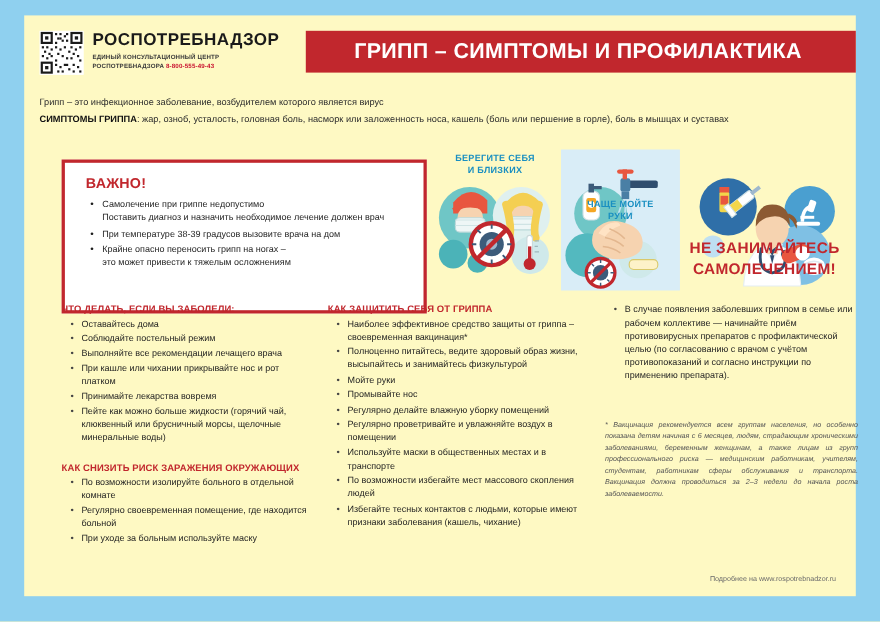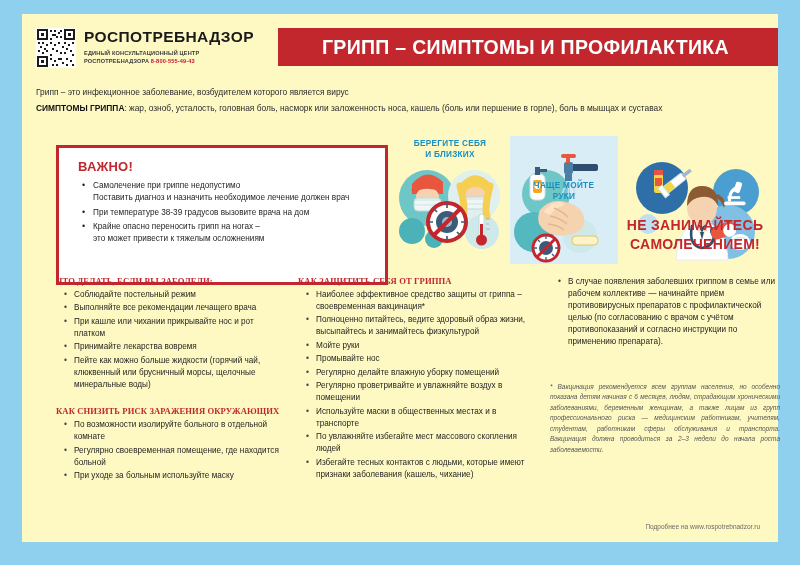--- a/index.html
+++ b/index.html
@@ -69,21 +69,21 @@
   .cap-c{left:0;bottom:10px;width:142px;color:#c1272d;font-size:14px;text-align:center;}
 
   
   .cols{position:absolute;left:14px;top:262px;right:10px;}
   .col{position:absolute;top:0;}
   .col1{left:20px;width:228px;}
   .col2{left:262px;width:238px;}
   .col3{left:514px;width:230px;}
 
   h3.sec{
-    margin:0 0 3px 0;color:#c1272d;font-size:8.6px;font-weight:bold;letter-spacing:.1px;font-family:Liberation Serif, serif;
+    margin:0 0 3px 0;color:#c1272d;font-size:8.6px;font-weight:bold;letter-spacing:.1px;
   }
   ul.bl{margin:0 0 0 0;padding:0 0 0 18px;list-style:none;}
   ul.bl li{
     position:relative;font-size:8.2px;color:#1f1f1f;line-height:1.46;margin-bottom:1.5px;
   }
   ul.bl li::before{
     content:"•";position:absolute;left:-10px;top:-1px;color:#444;font-size:8.5px;
   }
   .gap{height:14px;}
 
@@ -325,20 +325,21 @@
       <div class="cap cap-c" style="white-space:pre-line;">НЕ ЗАНИМАЙТЕСЬ
 САМОЛЕЧЕНИЕМ!</div>
     </div>
   </div>
 
   <div class="cols">
 
     <div class="col col1">
       <h3 class="sec">ЧТО ДЕЛАТЬ, ЕСЛИ ВЫ ЗАБОЛЕЛИ:</h3>
       <ul class="bl">
+          <li style="white-space: pre-line;">Оставайтесь дома</li>
           <li style="white-space: pre-line;">Соблюдайте постельный режим</li>
           <li style="white-space: pre-line;">Выполняйте все рекомендации лечащего врача</li>
           <li style="white-space: pre-line;">При кашле или чихании прикрывайте нос и рот платком</li>
           <li style="white-space: pre-line;">Принимайте лекарства вовремя</li>
           <li style="white-space: pre-line;">Пейте как можно больше жидкости (горячий чай, клюквенный или брусничный морсы, щелочные минеральные воды)</li>
         </ul>
       <div class="gap"></div>
       <h3 class="sec">КАК СНИЗИТЬ РИСК ЗАРАЖЕНИЯ ОКРУЖАЮЩИХ</h3>
       <ul class="bl">
           <li style="white-space: pre-line;">По возможности изолируйте больного в отдельной комнате</li>
@@ -350,21 +351,21 @@
     <div class="col col2">
       <h3 class="sec">КАК ЗАЩИТИТЬ СЕБЯ ОТ ГРИППА</h3>
       <ul class="bl">
           <li style="white-space: pre-line;">Наиболее эффективное средство защиты от гриппа – своевременная вакцинация*</li>
           <li style="white-space: pre-line;">Полноценно питайтесь, ведите здоровый образ жизни, высыпайтесь и занимайтесь физкультурой</li>
           <li style="white-space: pre-line;">Мойте руки</li>
           <li style="white-space: pre-line;">Промывайте нос</li>
           <li style="white-space: pre-line;">Регулярно делайте влажную уборку помещений</li>
           <li style="white-space: pre-line;">Регулярно проветривайте и увлажняйте воздух в помещении</li>
           <li style="white-space: pre-line;">Используйте маски в общественных местах и в транспорте</li>
-          <li style="white-space: pre-line;">По увлажняйте избегайте мест массового скопления людей</li>
+          <li style="white-space: pre-line;">По возможности избегайте мест массового скопления людей</li>
           <li style="white-space: pre-line;">Избегайте тесных контактов с людьми, которые имеют признаки заболевания (кашель, чихание)</li>
         </ul>
     </div>
 
     <div class="col col3">
       <ul class="bl">
           <li style="white-space: pre-line;">В случае появления заболевших гриппом в семье или рабочем коллективе — начинайте приём противовирусных препаратов с профилактической целью (по согласованию с врачом с учётом противопоказаний и согласно инструкции по применению препарата).</li>
         </ul>
       <div class="footnote">* Вакцинация рекомендуется всем группам населения, но особенно показана детям начиная с 6 месяцев, людям, страдающим хроническими заболеваниями, беременным женщинам, а также лицам из групп профессионального риска — медицинским работникам, учителям, студентам, работникам сферы обслуживания и транспорта. Вакцинация должна проводиться за 2–3 недели до начала роста заболеваемости.</div>
     </div>

